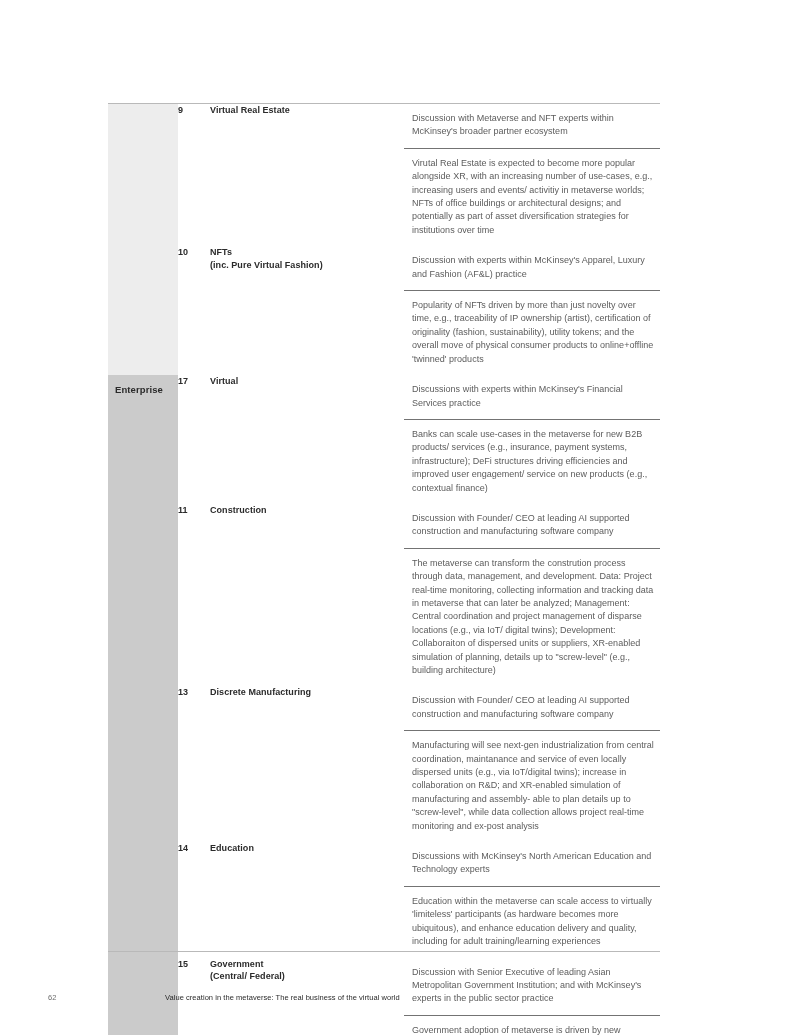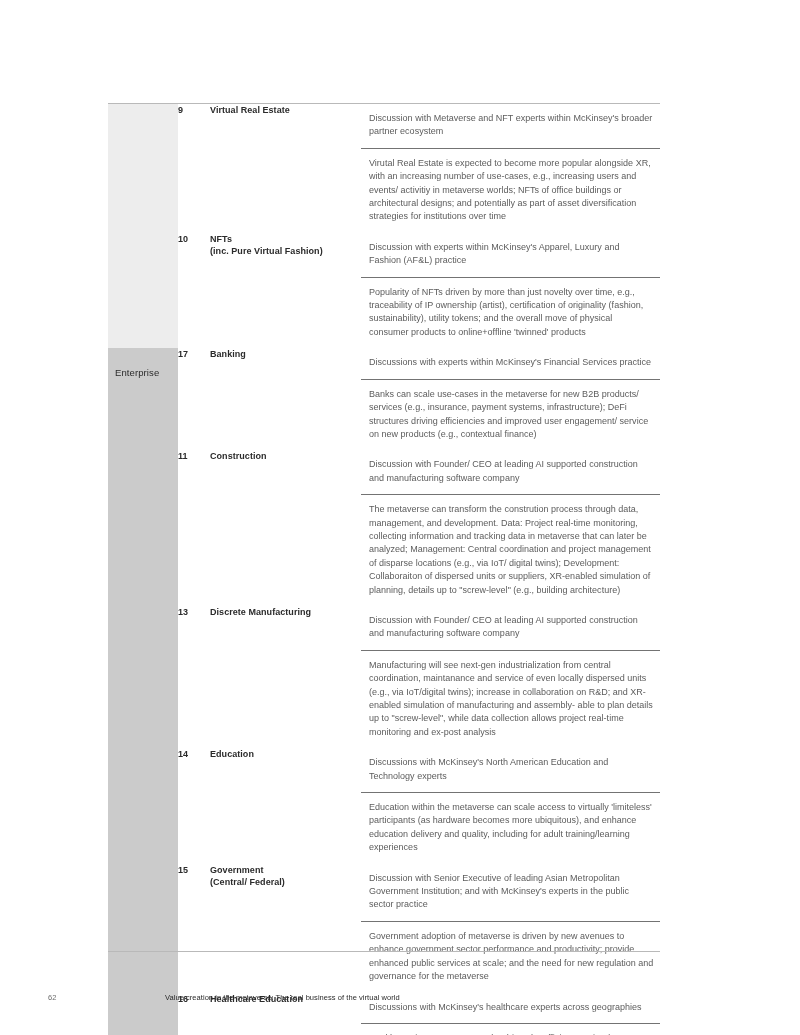--- a/index.html
+++ b/index.html
@@ -46,24 +46,24 @@
 
   
   .cat-cell {
     position: relative;
     border-top: 1px solid #ffffff;
   }
   .cat-cell.light { background: #ededed; }
   .cat-cell.dark  { background: #cbcbcb; }
   .cat-label {
     font-size: 9.5px;
-    font-weight: 400;
+    font-weight: 700;
     color: #2b2b2b;
     letter-spacing: 0.1px;
-    padding: 19px 0 0 7px;
+    padding: 9px 0 0 7px;
     display: block;
     line-height: 12px;
   }
 
   
   .rowcell {
     border-top: 1px solid #b9b9b9;
     background: #ffffff;
   }
   .matrix tr.first-row .rowcell,
@@ -95,20 +95,21 @@
   .desc {
     border-left: 1px solid #b9b9b9;
     padding: 0;
   }
   .desc .blk {
     font-size: 9px;
     color: #5c5c5c;
     line-height: 13.4px;
     padding: 8px 6px 9px 8px;
     letter-spacing: 0.01px;
+    margin-left: 43px;
   }
   .desc .blk.second {
     border-top: 1px solid #737373;
   }
 
   
   .table-bottom {
     position: absolute;
     left: 108px;
     top: 951px;
@@ -175,21 +176,21 @@
           <div class="blk second">Popularity of NFTs driven by more than just novelty over time, e.g., traceability of IP ownership (artist), certification of originality (fashion, sustainability), utility tokens; and the overall move of physical consumer products to online+offline 'twinned' products</div>
         </td>
       </tr>
 
       <tr>
         <td class="cat-cell dark" rowspan="6">
           <span class="cat-label">Enterprise</span>
         </td>
         <td class="rowcell num">17</td>
         <td class="rowcell name">
-          <span>Banking</span>
+          <span>Virtual</span>
         </td>
         <td class="rowcell desc">
           <div class="blk">Discussions with experts within McKinsey's Financial Services practice</div>
           <div class="blk second">Banks can scale use-cases in the metaverse for new B2B products/ services (e.g., insurance, payment systems, infrastructure); DeFi structures driving efficiencies and improved user engagement/ service on new products (e.g., contextual finance)</div>
         </td>
       </tr>
 
       <tr>
         <td class="rowcell num">11</td>
         <td class="rowcell name">

